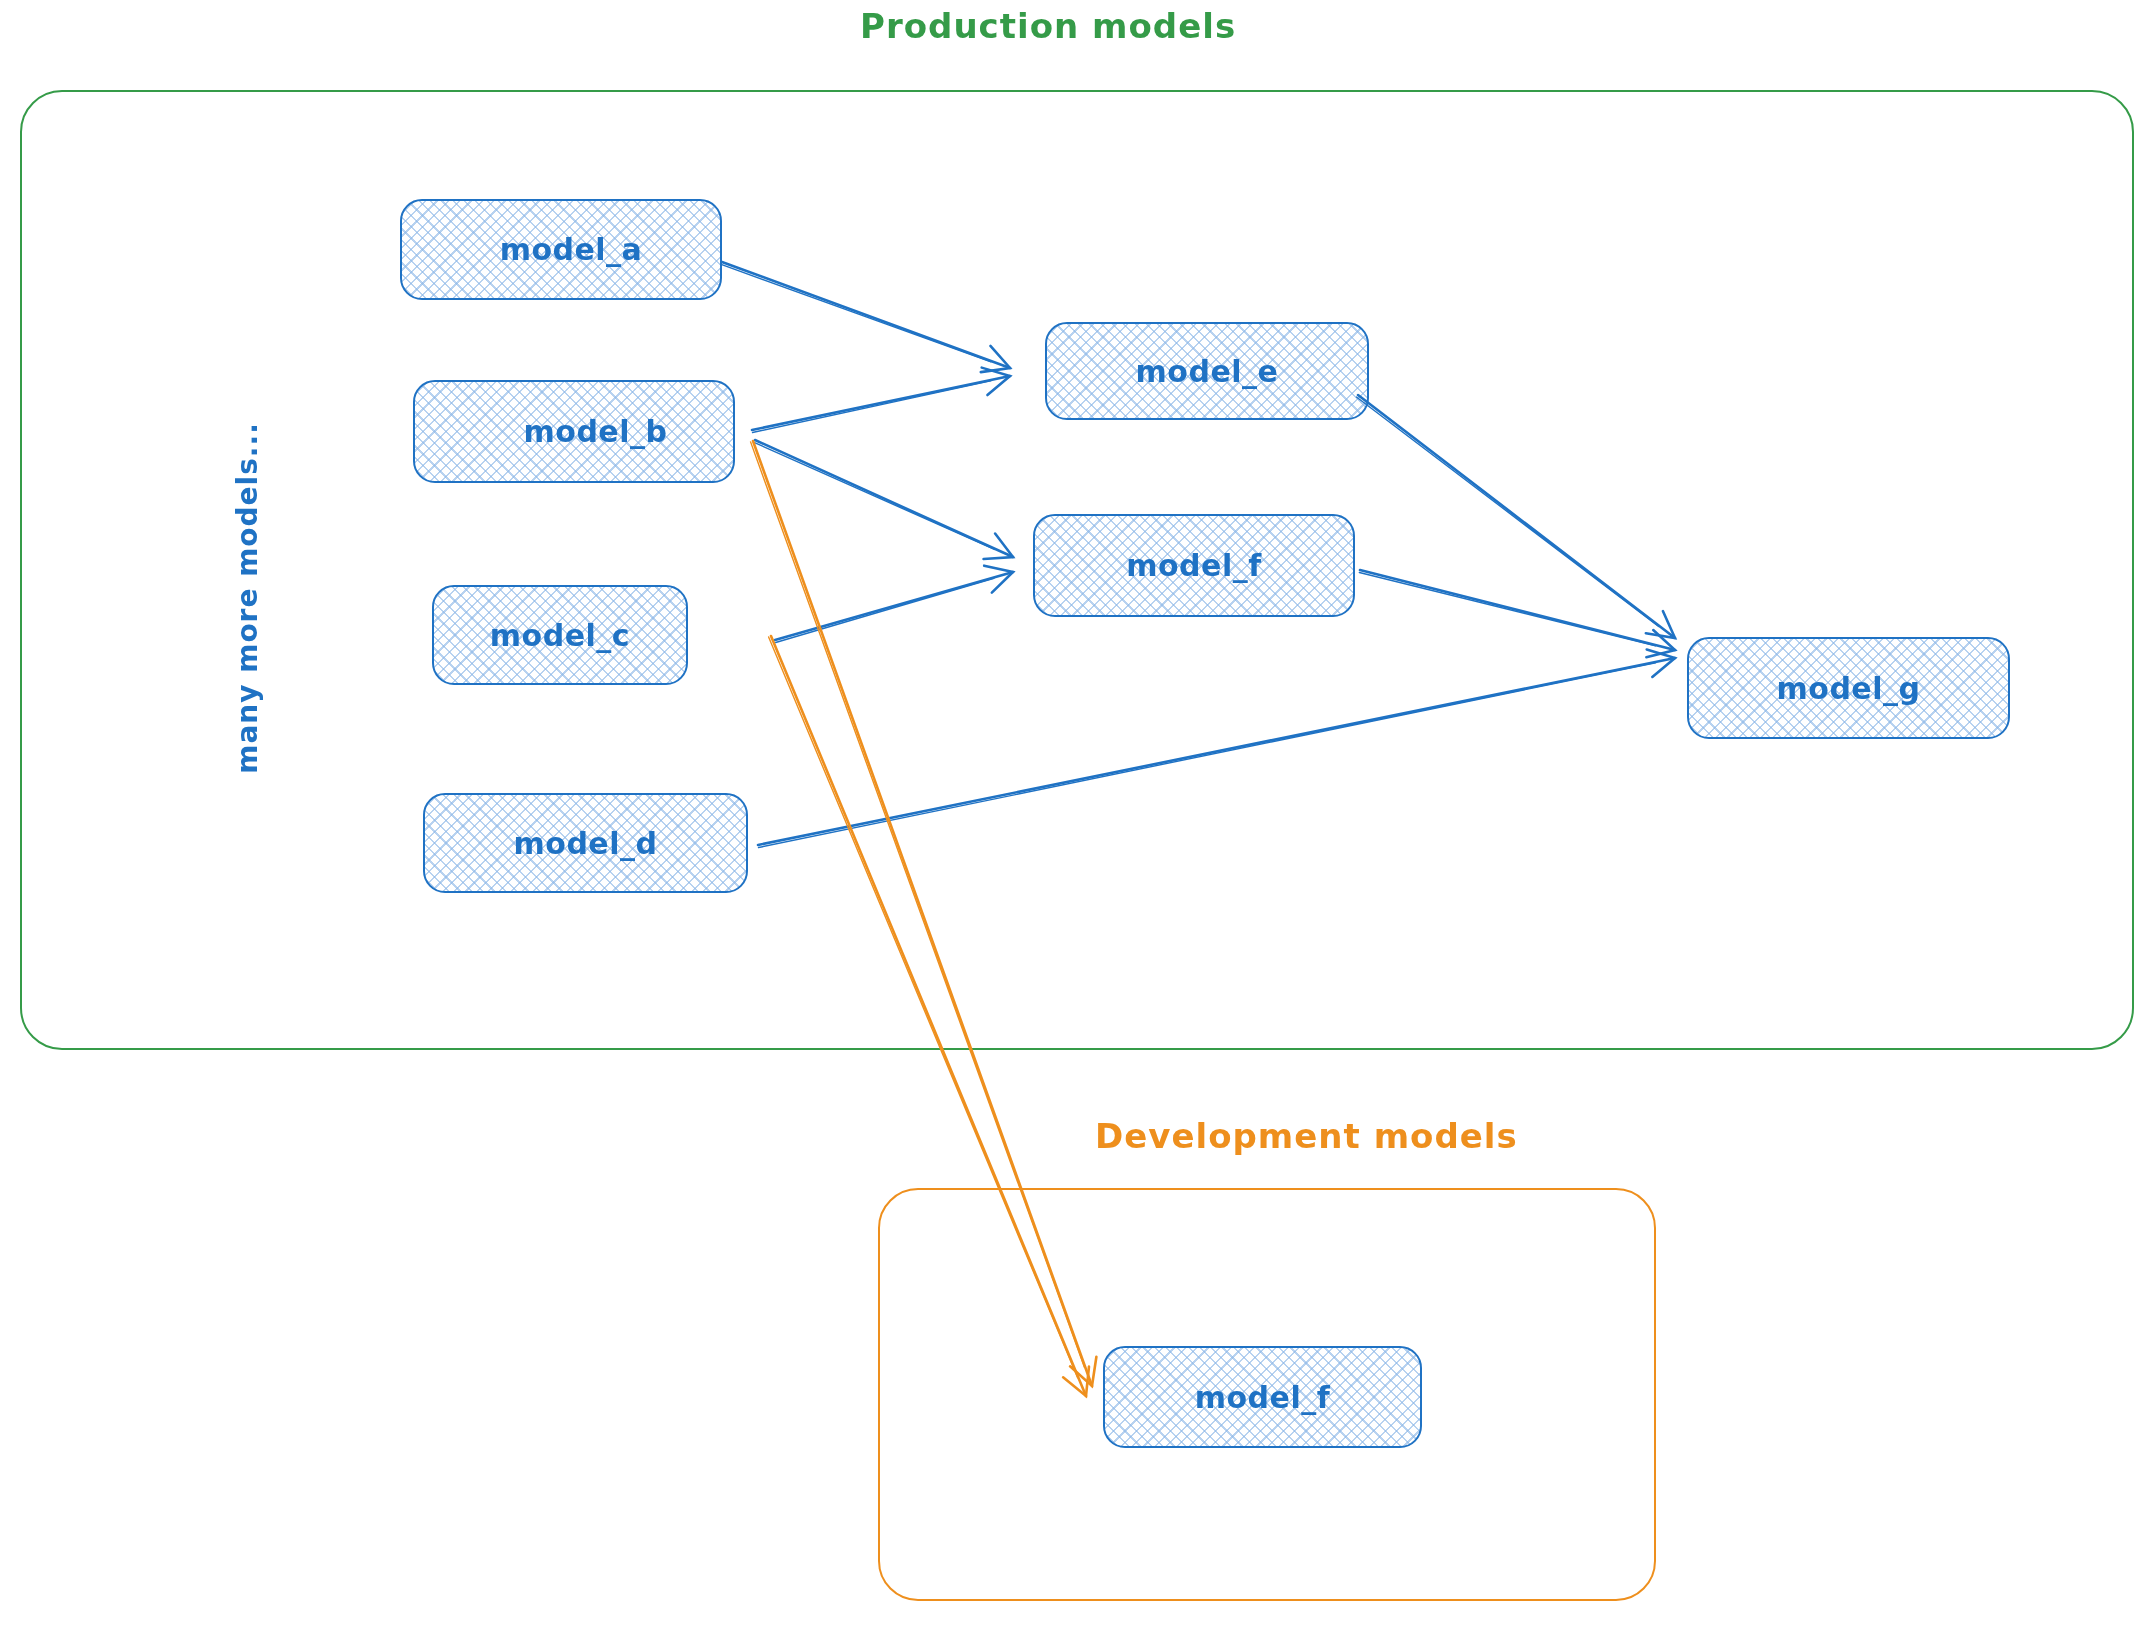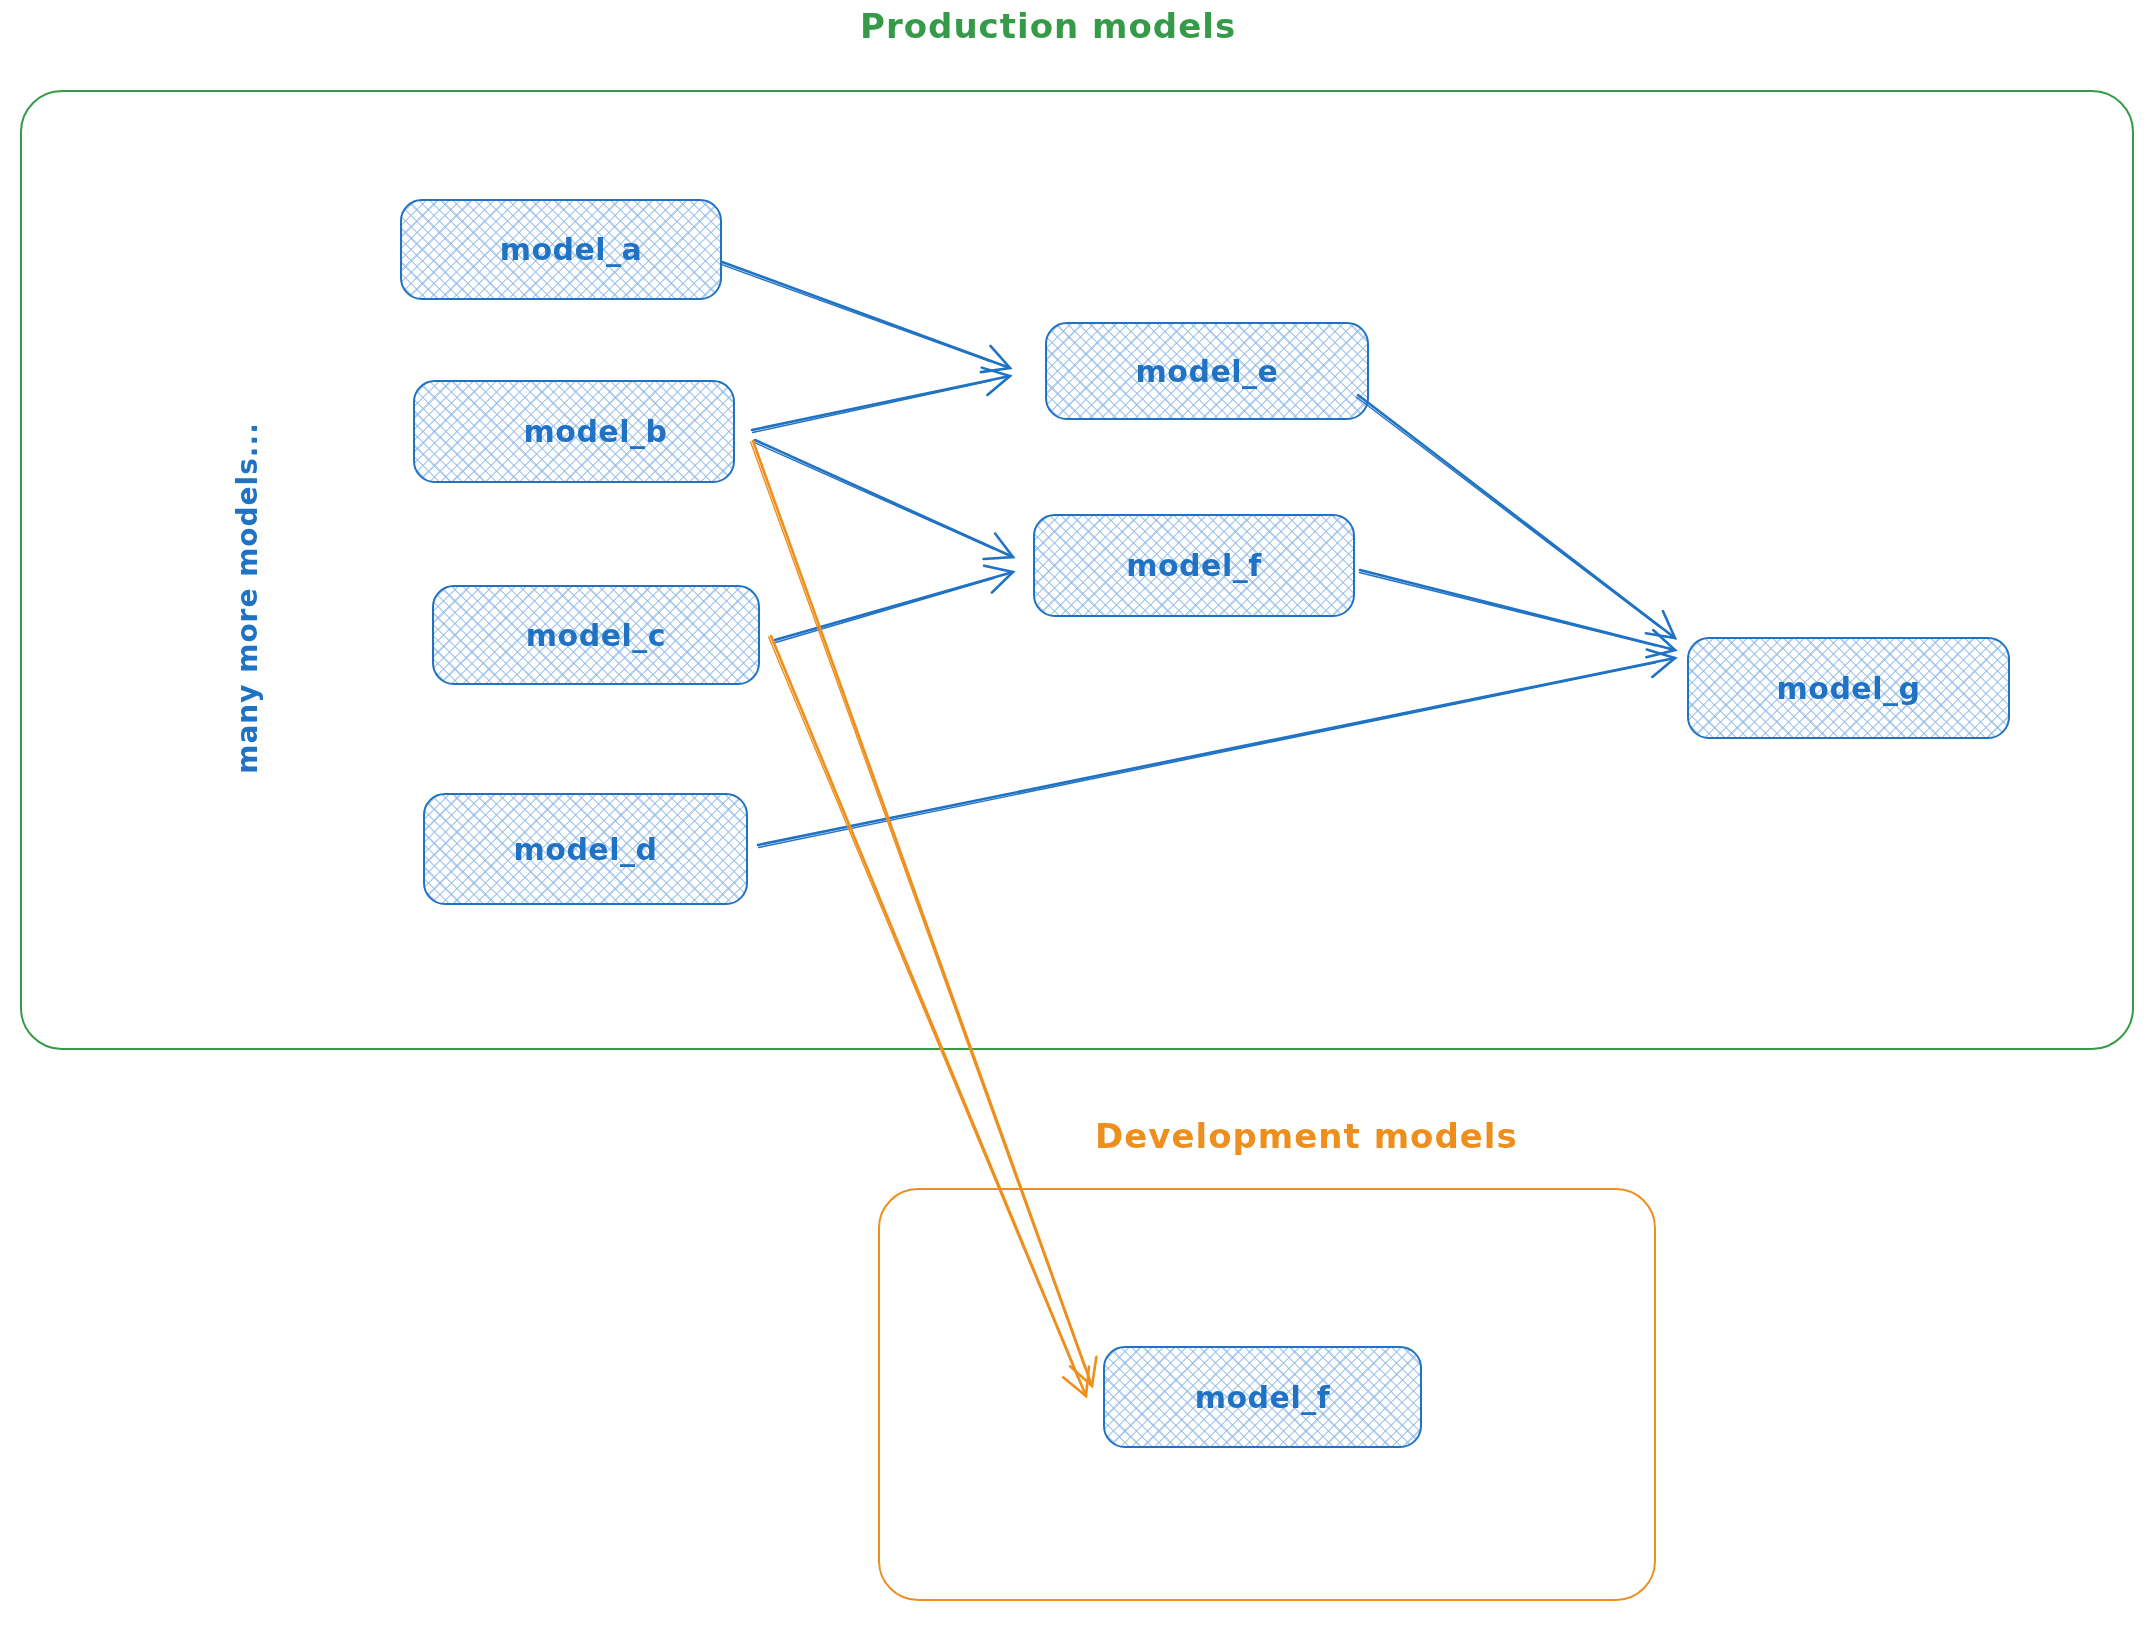--- a/index.html
+++ b/index.html
@@ -70,24 +70,24 @@
 
   <div class="side-label">many more models...</div>
 
   <div id="node-layer">
       <div class="node" style="left: 400px; top: 199px; width: 322px; height: 101px; padding-left: 20px;">
         <span class="node-label">model_a</span>
       </div>
       <div class="node" style="left: 413px; top: 380px; width: 322px; height: 103px; padding-left: 43px;">
         <span class="node-label">model_b</span>
       </div>
-      <div class="node" style="left: 432px; top: 585px; width: 328px; height: 100px;">
+      <div class="node" style="left: 432px; top: 585px; width: 256px; height: 100px;">
         <span class="node-label">model_c</span>
       </div>
-      <div class="node" style="left: 423px; top: 793px; width: 325px; height: 112px;">
+      <div class="node" style="left: 423px; top: 793px; width: 325px; height: 100px;">
         <span class="node-label">model_d</span>
       </div>
       <div class="node" style="left: 1033px; top: 322px; width: 324px; height: 98px; margin-left: 12px;">
         <span class="node-label">model_e</span>
       </div>
       <div class="node" style="left: 1033px; top: 514px; width: 322px; height: 103px;">
         <span class="node-label">model_f</span>
       </div>
       <div class="node" style="left: 1687px; top: 637px; width: 323px; height: 102px;">
         <span class="node-label">model_g</span>

